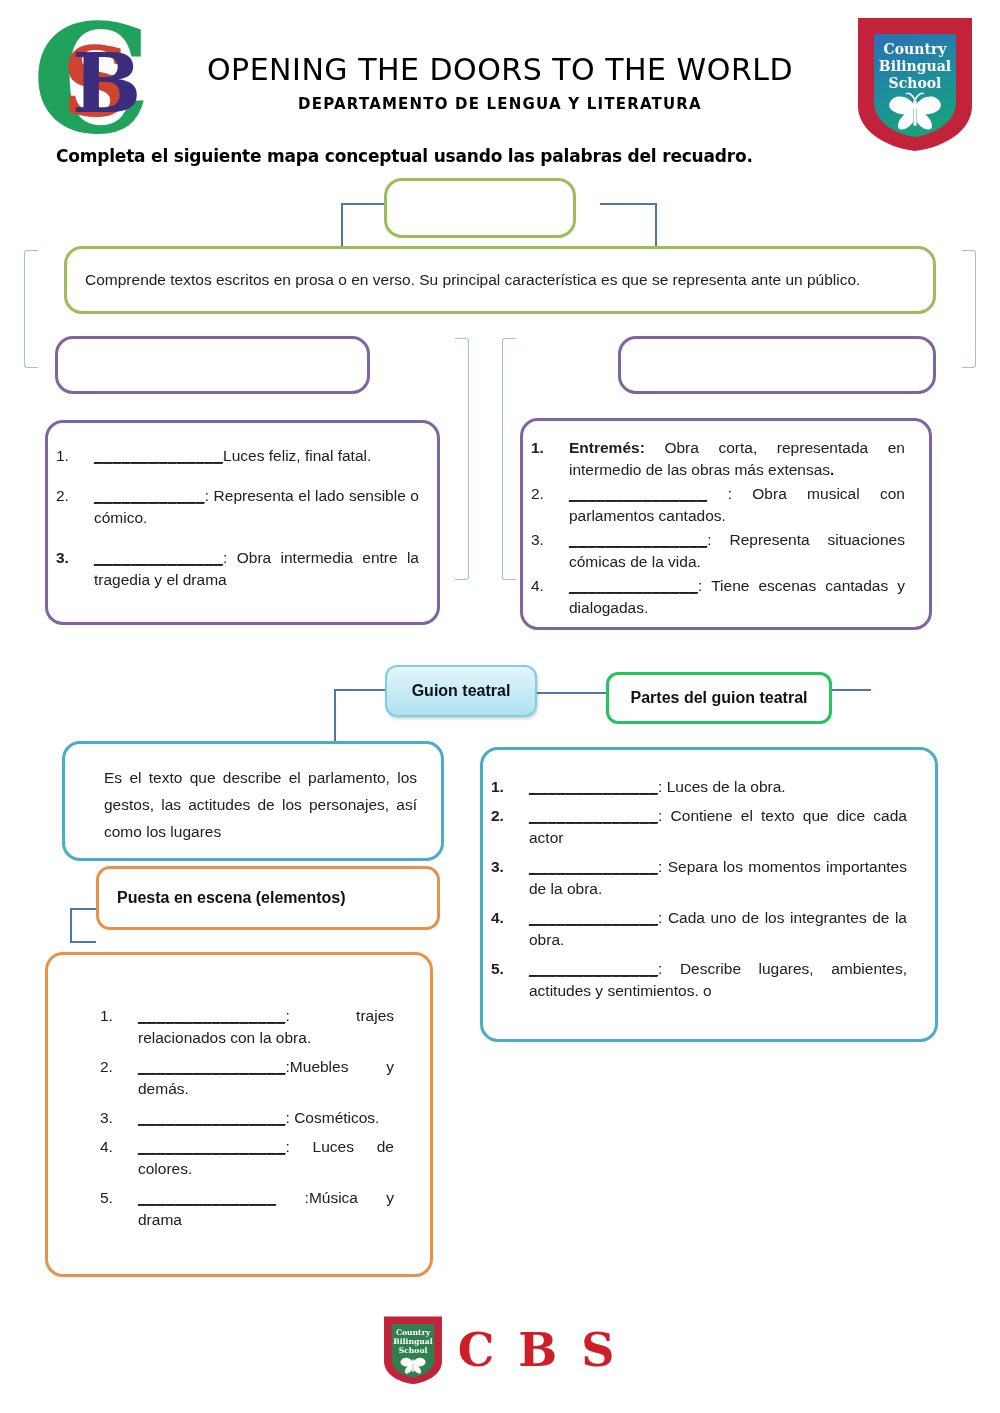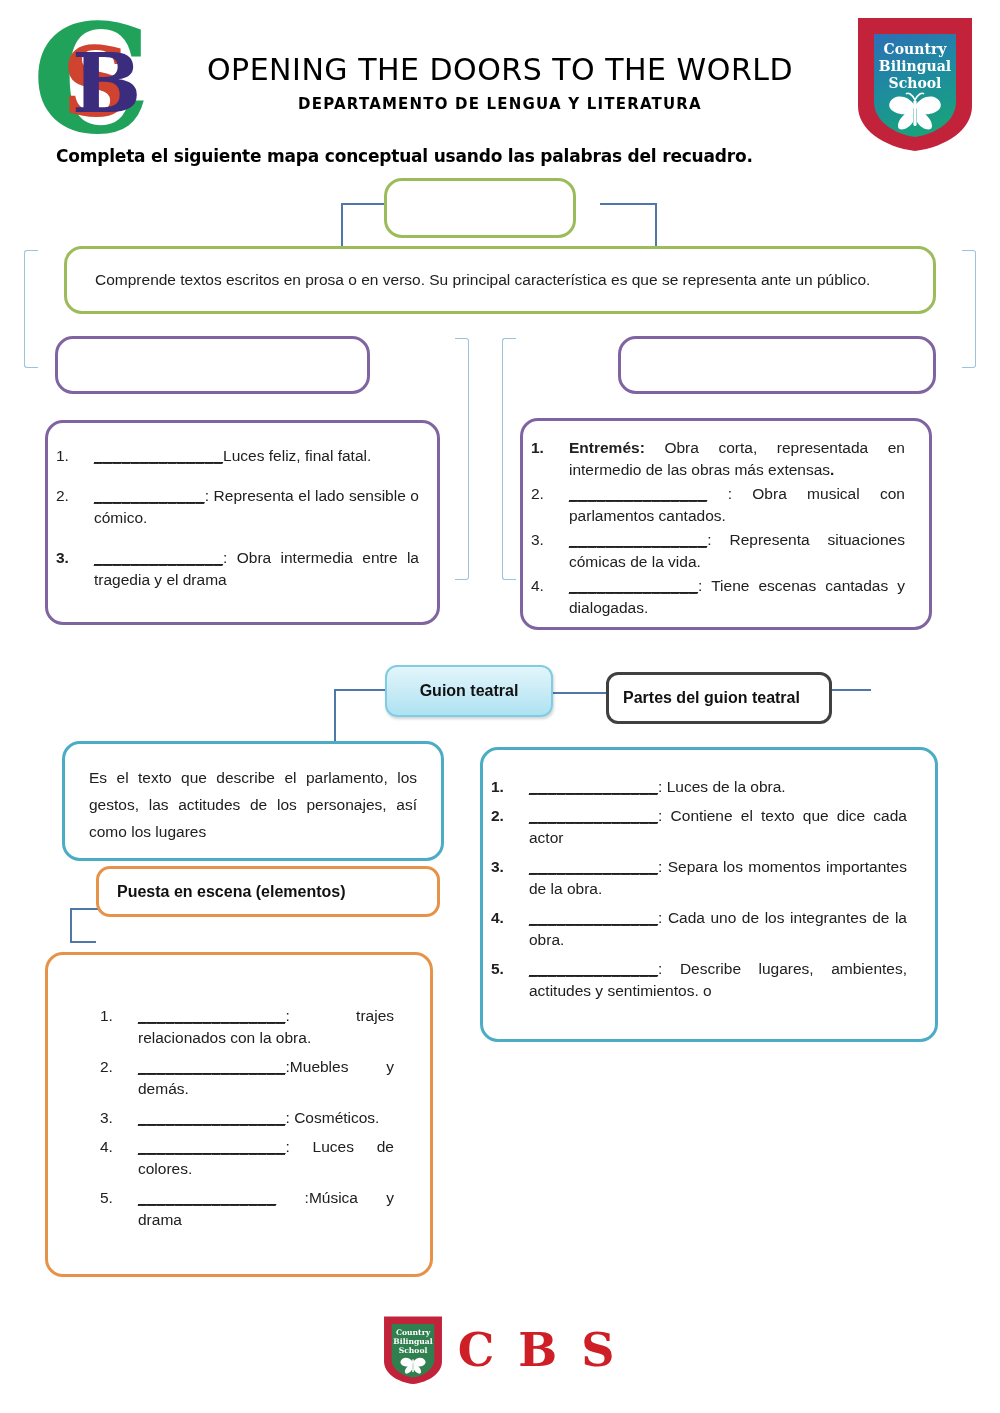--- a/index.html
+++ b/index.html
@@ -52,21 +52,21 @@
     position: absolute;
     background: #fff;
     border-radius: 18px;
     display: flex;
     align-items: center;
   }
   .box .bx-inner { width: 100%; }
 
   .green   { border: 3.5px solid #9CBB5A; }
   .purple  { border: 3px solid #8064A2; }
-  .teal    { border: 3px solid #404040; }
+  .teal    { border: 3px solid #22c55e; text-align: center; }
   .tealthin{ border: 3px solid #4BACC6; }
   .orange  { border: 3px solid #E69248; }
   .bluefill {
     border: 2px solid #7FCCE3;
     background: linear-gradient(180deg,#E3F5FB 0%, #AEE2F2 100%);
     box-shadow: 1px 2px 3px rgba(0,0,0,0.18);
   }
 
   
   .body-text {
@@ -190,21 +190,21 @@
   <div class="conn conn-h" style="left:70px; top:908px; width:36px;"></div>
   <div class="conn conn-v" style="left:70px; top:908px; height:34px;"></div>
   <div class="conn conn-h" style="left:70px; top:941px; width:26px;"></div>
 </div>
 
 <div class="box green" style="left:384px; top:178px; width:192px; height:60px;">
   <div class="bx-inner body-text" style="padding:0 14px;"></div>
 </div>
 
 <div class="box green" style="left:64px; top:246px; width:872px; height:68px;">
-  <div class="bx-inner body-text" style="padding:0 28px;">Comprende textos escritos en prosa o en verso. Su principal característica es que se representa ante un público.</div>
+  <div class="bx-inner body-text" style="padding:0 18px;">Comprende textos escritos en prosa o en verso. Su principal característica es que se representa ante un público.</div>
 </div>
 
 <div class="box purple" style="left:55px; top:336px; width:315px; height:58px;">
   <div class="bx-inner body-text" style="padding:0 14px;"></div>
 </div>
 
 <div class="box purple" style="left:618px; top:336px; width:318px; height:58px;">
   <div class="bx-inner body-text" style="padding:0 14px;"></div>
 </div>
 
@@ -218,43 +218,43 @@
 
 <div class="box purple" style="left:520px; top:418px; width:412px; height:212px; align-items:flex-start;">
   <ol class="nlist tight body-text just" id="right-list" style="padding:16px 24px 0 0; width:100%;">
       <li><span class="num bold">1.</span><span class="bold">Entremés: </span><span>Obra corta, representada en intermedio de las obras más extensas</span><span class="bold">.</span></li>
       <li><span class="num">2.</span><span class="blank">_______________</span><span> : </span><span>Obra musical con parlamentos cantados.</span></li>
       <li><span class="num">3.</span><span class="blank">_______________</span><span>: </span><span>Representa situaciones cómicas de la vida.</span></li>
       <li><span class="num">4.</span><span class="blank">______________</span><span>: </span><span>Tiene escenas cantadas y dialogadas.</span></li>
     </ol>
 </div>
 
-<div class="box bluefill" style="left:385px; top:665px; width:168px; height:52px; border-radius:12px;">
+<div class="box bluefill" style="left:385px; top:665px; width:152px; height:52px; border-radius:12px;">
   <div class="bx-inner label-text" style="padding:0 12px; text-align:center;">Guion teatral</div>
 </div>
 
 <div class="box teal" style="left:606px; top:672px; width:226px; height:52px; border-radius:12px;">
   <div class="bx-inner label-text" style="padding:0 14px;">Partes del guion teatral</div>
 </div>
 
-<div class="box tealthin" style="left:62px; top:741px; width:382px; height:120px; align-items:flex-start;">
+<div class="box tealthin" style="left:62px; top:741px; width:382px; height:120px; align-items:flex-start;padding-left:15px;">
   <div class="bx-inner body-text just" style="padding:20px 24px 0 24px; line-height:1.75;">Es el texto que describe el parlamento, los gestos, las actitudes de los personajes, así como los lugares</div>
 </div>
 
 <div class="box tealthin" style="left:480px; top:747px; width:458px; height:295px; align-items:flex-start;">
   <ol class="nlist med body-text just" id="partes-list" style="padding:26px 28px 0 0; width:100%;">
       <li><span class="num bold">1.</span><span class="blank">______________</span><span>: </span><span>Luces de la obra.</span></li>
       <li><span class="num bold">2.</span><span class="blank">______________</span><span>: </span><span>Contiene el texto que dice cada actor</span></li>
       <li><span class="num bold">3.</span><span class="blank">______________</span><span>: </span><span>Separa los momentos importantes de la obra.</span></li>
       <li><span class="num bold">4.</span><span class="blank">______________</span><span>: </span><span>Cada uno de los integrantes de la obra.</span></li>
       <li><span class="num bold">5.</span><span class="blank">______________</span><span>: </span><span>Describe lugares, ambientes, actitudes y sentimientos. o</span></li>
     </ol>
 </div>
 
-<div class="box orange" style="left:96px; top:866px; width:344px; height:51px; border-radius:14px;">
+<div class="box orange" style="left:96px; top:866px; width:344px; height:64px; border-radius:14px;">
   <div class="bx-inner label-text" style="padding:0 18px;">Puesta en escena (elementos)</div>
 </div>
 
 <div class="box orange" style="left:45px; top:952px; width:388px; height:325px; align-items:flex-start;">
   <ol class="nlist med body-text just" id="puesta-list" style="padding:50px 36px 0 44px; width:100%;">
       <li><span class="num">1.</span><span class="blank">________________</span><span>: </span><span>trajes relacionados con la obra.</span></li>
       <li><span class="num">2.</span><span class="blank">________________</span><span>:</span><span>Muebles y demás.</span></li>
       <li><span class="num">3.</span><span class="blank">________________</span><span>: </span><span>Cosméticos.</span></li>
       <li><span class="num">4.</span><span class="blank">________________</span><span>: </span><span>Luces de colores.</span></li>
       <li><span class="num">5.</span><span class="blank">_______________</span><span> :</span><span>Música y drama</span></li>

